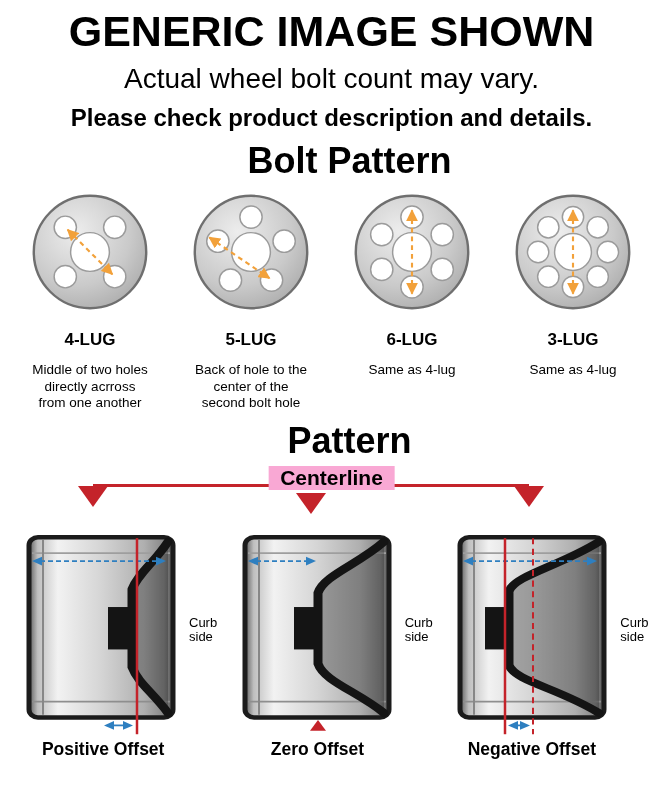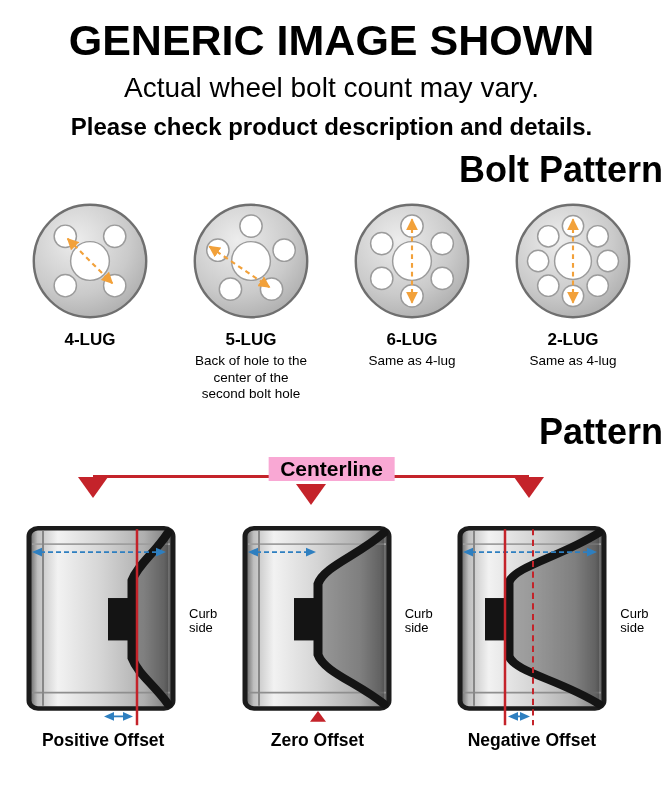--- a/index.html
+++ b/index.html
@@ -1,25 +1,25 @@
 <!DOCTYPE html>
 <html><head>
 <meta charset="utf-8">
 <style>
   * { margin:0; padding:0; box-sizing:border-box; }
   body { font-family:"Liberation Sans", sans-serif; background:#ffffff; color:#000; }
   .page { width:663px; height:800px; margin:0 auto; background:#fff; overflow:hidden; }
 
-  .title { font-size:43px; font-weight:900; text-align:center; padding-top:17px; line-height:1.08; letter-spacing:0; }
+  .title { font-size:43px; font-weight:900; text-align:center; padding-top:8px; line-height:1.08; letter-spacing:0; }
   .subtitle { font-size:28px; font-weight:400; text-align:center; margin-top:9px; }
   .note { font-size:24px; font-weight:700; text-align:center; margin-top:9px; }
-  .section-heading { font-size:36px; font-weight:900; text-align:right; margin-top:8px;padding-left:36px; }
+  .section-heading { font-size:36px; font-weight:900; text-align:center; margin-top:8px;padding-left:36px; }
 
   .patterns { display:flex; justify-content:space-between; padding:6px 14px 0; }
-  .pattern { width:152px; display:flex; flex-direction:column; align-items:center; }
+  .pattern { width:152px; display:flex; flex-direction:column; align-items:center;gap:9px; }
   .pattern-label { font-size:17px; font-weight:800; margin-top:5px; }
   .pattern-desc { font-size:13.5px; text-align:center; margin-top:3px; line-height:1.22; max-width:116px; }
 
   .offset-section { position:relative; }
   .centerline-wrap { position:relative; height:60px; margin-top:2px; }
   .red-bar { position:absolute; top:20px; left:93px; width:436px; height:3px; background:#c4232a; }
   .centerline-text { position:absolute; top:2px; left:50%; transform:translateX(-50%); background:#f9a8d4; padding:0 12px; font-size:21px; font-weight:700; }
   .tri { position:absolute; width:0; height:0; border-left:15px solid transparent; border-right:15px solid transparent; border-top:21px solid #c4232a; }
   .tri-1 { left:78px;  top:22px; }
   .tri-2 { left:296px; top:29px; }
@@ -63,20 +63,21 @@
           <circle cx="65" cy="66" r="58" fill="url(#gd4)" stroke="#6f6f6f" stroke-width="2.5"></circle>
           <circle cx="65" cy="66" r="20" fill="#fff" stroke="#9b9b9b" stroke-width="1.5"></circle>
           <circle cx="90.5" cy="40.5" r="11.5" fill="#fff" stroke="#9b9b9b" stroke-width="1.5"></circle>
           <circle cx="90.5" cy="91.5" r="11.5" fill="#fff" stroke="#9b9b9b" stroke-width="1.5"></circle>
           <circle cx="39.5" cy="91.5" r="11.5" fill="#fff" stroke="#9b9b9b" stroke-width="1.5"></circle>
           <circle cx="39.5" cy="40.5" r="11.5" fill="#fff" stroke="#9b9b9b" stroke-width="1.5"></circle>
           <line x1="42" y1="43" x2="88" y2="89" stroke="#f2a13a" stroke-width="2.2" stroke-dasharray="5 4" marker-start="url(#mk4)" marker-end="url(#mk4)"></line>
         </svg>
       </div>
       <div class="pattern-label">4-LUG</div>
+      <div class="pattern-desc">Middle of two holes directly acrross from one another</div>
     </div>
 
     <div class="pattern">
       <div>
         <svg viewBox="0 0 130 132" width="126" height="128">
           <defs>
             <radialGradient id="gd5" cx="38%" cy="32%" r="80%">
               <stop offset="0%" stop-color="#ededed"></stop>
                 <stop offset="60%" stop-color="#cacaca"></stop>
                 <stop offset="100%" stop-color="#a7a7a7"></stop>
@@ -146,21 +147,21 @@
           <circle cx="90.5" cy="40.5" r="11" fill="#fff" stroke="#9b9b9b" stroke-width="1.5"></circle>
           <circle cx="101" cy="66" r="11" fill="#fff" stroke="#9b9b9b" stroke-width="1.5"></circle>
           <circle cx="90.5" cy="91.5" r="11" fill="#fff" stroke="#9b9b9b" stroke-width="1.5"></circle>
           <circle cx="65" cy="102" r="11" fill="#fff" stroke="#9b9b9b" stroke-width="1.5"></circle>
           <circle cx="39.5" cy="91.5" r="11" fill="#fff" stroke="#9b9b9b" stroke-width="1.5"></circle>
           <circle cx="29" cy="66" r="11" fill="#fff" stroke="#9b9b9b" stroke-width="1.5"></circle>
           <circle cx="39.5" cy="40.5" r="11" fill="#fff" stroke="#9b9b9b" stroke-width="1.5"></circle>
           <line x1="65" y1="23" x2="65" y2="109" stroke="#f2a13a" stroke-width="2.2" stroke-dasharray="5 4" marker-start="url(#mk8)" marker-end="url(#mk8)"></line>
         </svg>
       </div>
-      <div class="pattern-label">2-LUG</div>
+      <div class="pattern-label">3-LUG</div>
       <div class="pattern-desc">Same as 4-lug</div>
     </div>
 
   </div>
 
   <div class="offset-section">
     <div class="section-heading">Pattern</div>
 
     <div class="centerline-wrap">
       <div class="red-bar"></div>

